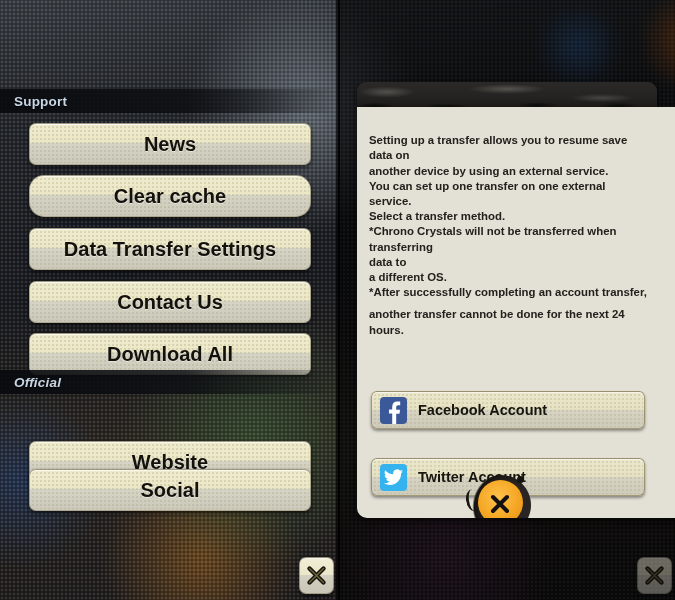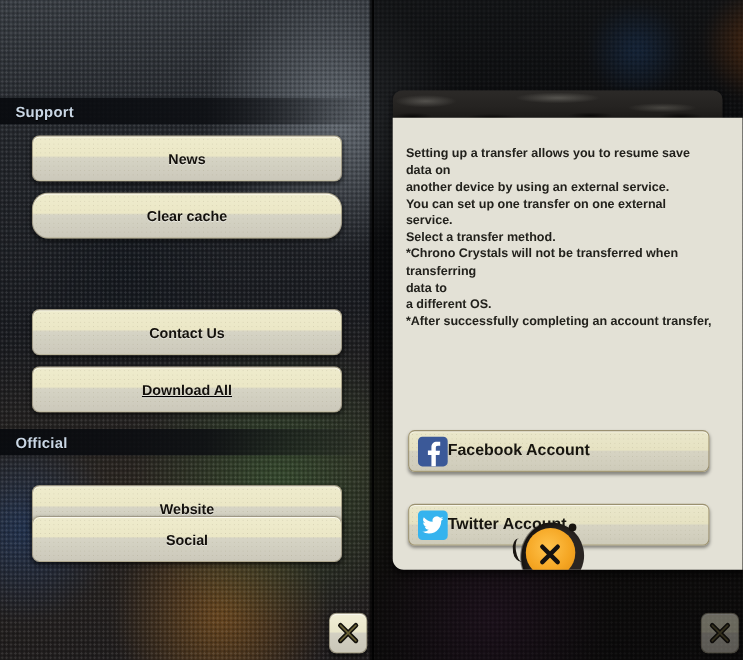--- a/index.html
+++ b/index.html
@@ -67,21 +67,21 @@
     box-shadow:0 2px 4px rgba(0,0,0,.55), inset 0 1px 0 rgba(255,255,255,.65);
     display:flex;align-items:center;justify-content:center;
     cursor:pointer;
   }
   .menu-btn::before{
     content:"";position:absolute;inset:1px;border-radius:6px;
     background-image:radial-gradient(rgba(160,155,125,.30) 0.7px, rgba(0,0,0,0) 0.8px);
     background-size:4px 4px;pointer-events:none;
   }
   .menu-btn .lbl{
-    position:relative;font-size:13px;font-weight:bold;color:#14110c;
+    position:relative;font-size:20px;font-weight:bold;color:#14110c;
     text-shadow:0 1px 0 rgba(255,255,255,.5);
     text-align:right;
   }
 
   
   .close-btn{
     position:absolute;width:33px;height:35px;border-radius:7px;
     background:linear-gradient(180deg,#f1eed6 0%,#e9e6c9 48%,#d3d0c2 50%,#c9c6b8 100%);
     border:1px solid rgba(110,103,82,.6);
     box-shadow:0 2px 4px rgba(0,0,0,.6), inset 0 1px 0 rgba(255,255,255,.6);
@@ -135,21 +135,21 @@
   }
   .account-btn::before{
     content:"";position:absolute;inset:1px;border-radius:5px;
     background-image:radial-gradient(rgba(160,155,125,.28) 0.7px, rgba(0,0,0,0) 0.8px);
     background-size:4px 4px;pointer-events:none;
   }
   .acct-icon{position:relative;width:27px;height:27px;border-radius:4px;margin-left:8px;flex:0 0 auto;}
   #icon-facebook{background:#3b5998;}
   #icon-twitter{background:#35b3ee;}
   .acct-icon svg{position:absolute;inset:0;margin:auto;}
-  .acct-label{position:relative;font-size:14.5px;font-weight:bold;color:#17150f;}
+  .acct-label{position:relative;margin-left:11px;font-size:14.5px;font-weight:bold;color:#17150f;}
 
   
   #dialog-cancel-badge{
     position:absolute;left:108px;top:366px;width:72px;height:52px;
     cursor:pointer;
   }
   #dialog-cancel-badge .ink{
     position:absolute;left:6px;top:2px;width:60px;height:60px;border-radius:50%;
     background:radial-gradient(circle at 60% 55%, #2a2522 0 48%, #15120f 68%, rgba(0,0,0,0) 72%);
     transform:rotate(-12deg);
@@ -179,28 +179,31 @@
     <div class="section-header" style="top:89px;">
       <span>Support</span>
     </div>
 
     <div class="menu-btn" style="top:123px;">
       <span class="lbl">News</span>
     </div>
     <div class="menu-btn" style="top:175px;border-radius:15px;">
       <span class="lbl">Clear cache</span>
     </div>
+    <div class="menu-btn" style="top:228px;">
+      <span class="lbl">Data Transfer Settings</span>
+    </div>
     <div class="menu-btn" style="top:281px;">
       <span class="lbl">Contact Us</span>
     </div>
-    <div class="menu-btn" style="top:333px;text-decoration:underline;">
+    <div class="menu-btn" style="top:333px;">
       <span class="lbl">Download All</span>
     </div>
 
-    <div class="section-header" style="top:390px;">
+    <div class="section-header" style="top:370px;font-style:italic;">
       <span>Official</span>
     </div>
 
     <div class="menu-btn" style="top:417px;margin-top:24px;">
       <span class="lbl">Website</span>
     </div>
     <div class="menu-btn" style="top:469px;">
       <span class="lbl">Social</span>
     </div>
 
@@ -223,20 +226,21 @@
 
         <div id="dialog-text">
           <span>Setting up a transfer allows you to resume save data on
 another device by using an external service.
 You can set up one transfer on one external service.
 Select a transfer method.
 *Chrono Crystals will not be transferred when transferring
 data to
 a different OS.
 *After successfully  completing an account transfer,</span>
+          <span class="spaced">another transfer cannot be done for the next 24 hours.</span>
         </div>
 
         <div class="account-btn" style="top:284px;">
           <span class="acct-icon" id="icon-facebook">
             <svg width="27" height="27" viewBox="0 0 27 27">
               <path d="M16.2 27V16.7h3.3l.5-4h-3.8v-2.5c0-1.1.3-1.9 2-1.9h2V4.7c-.4 0-1.6-.1-3-.1-3 0-5 1.8-5 5.1v2.9H9v4h3.2V27z" fill="#ffffff"></path>
             </svg>
           </span>
           <span class="acct-label">Facebook Account</span>
         </div>

